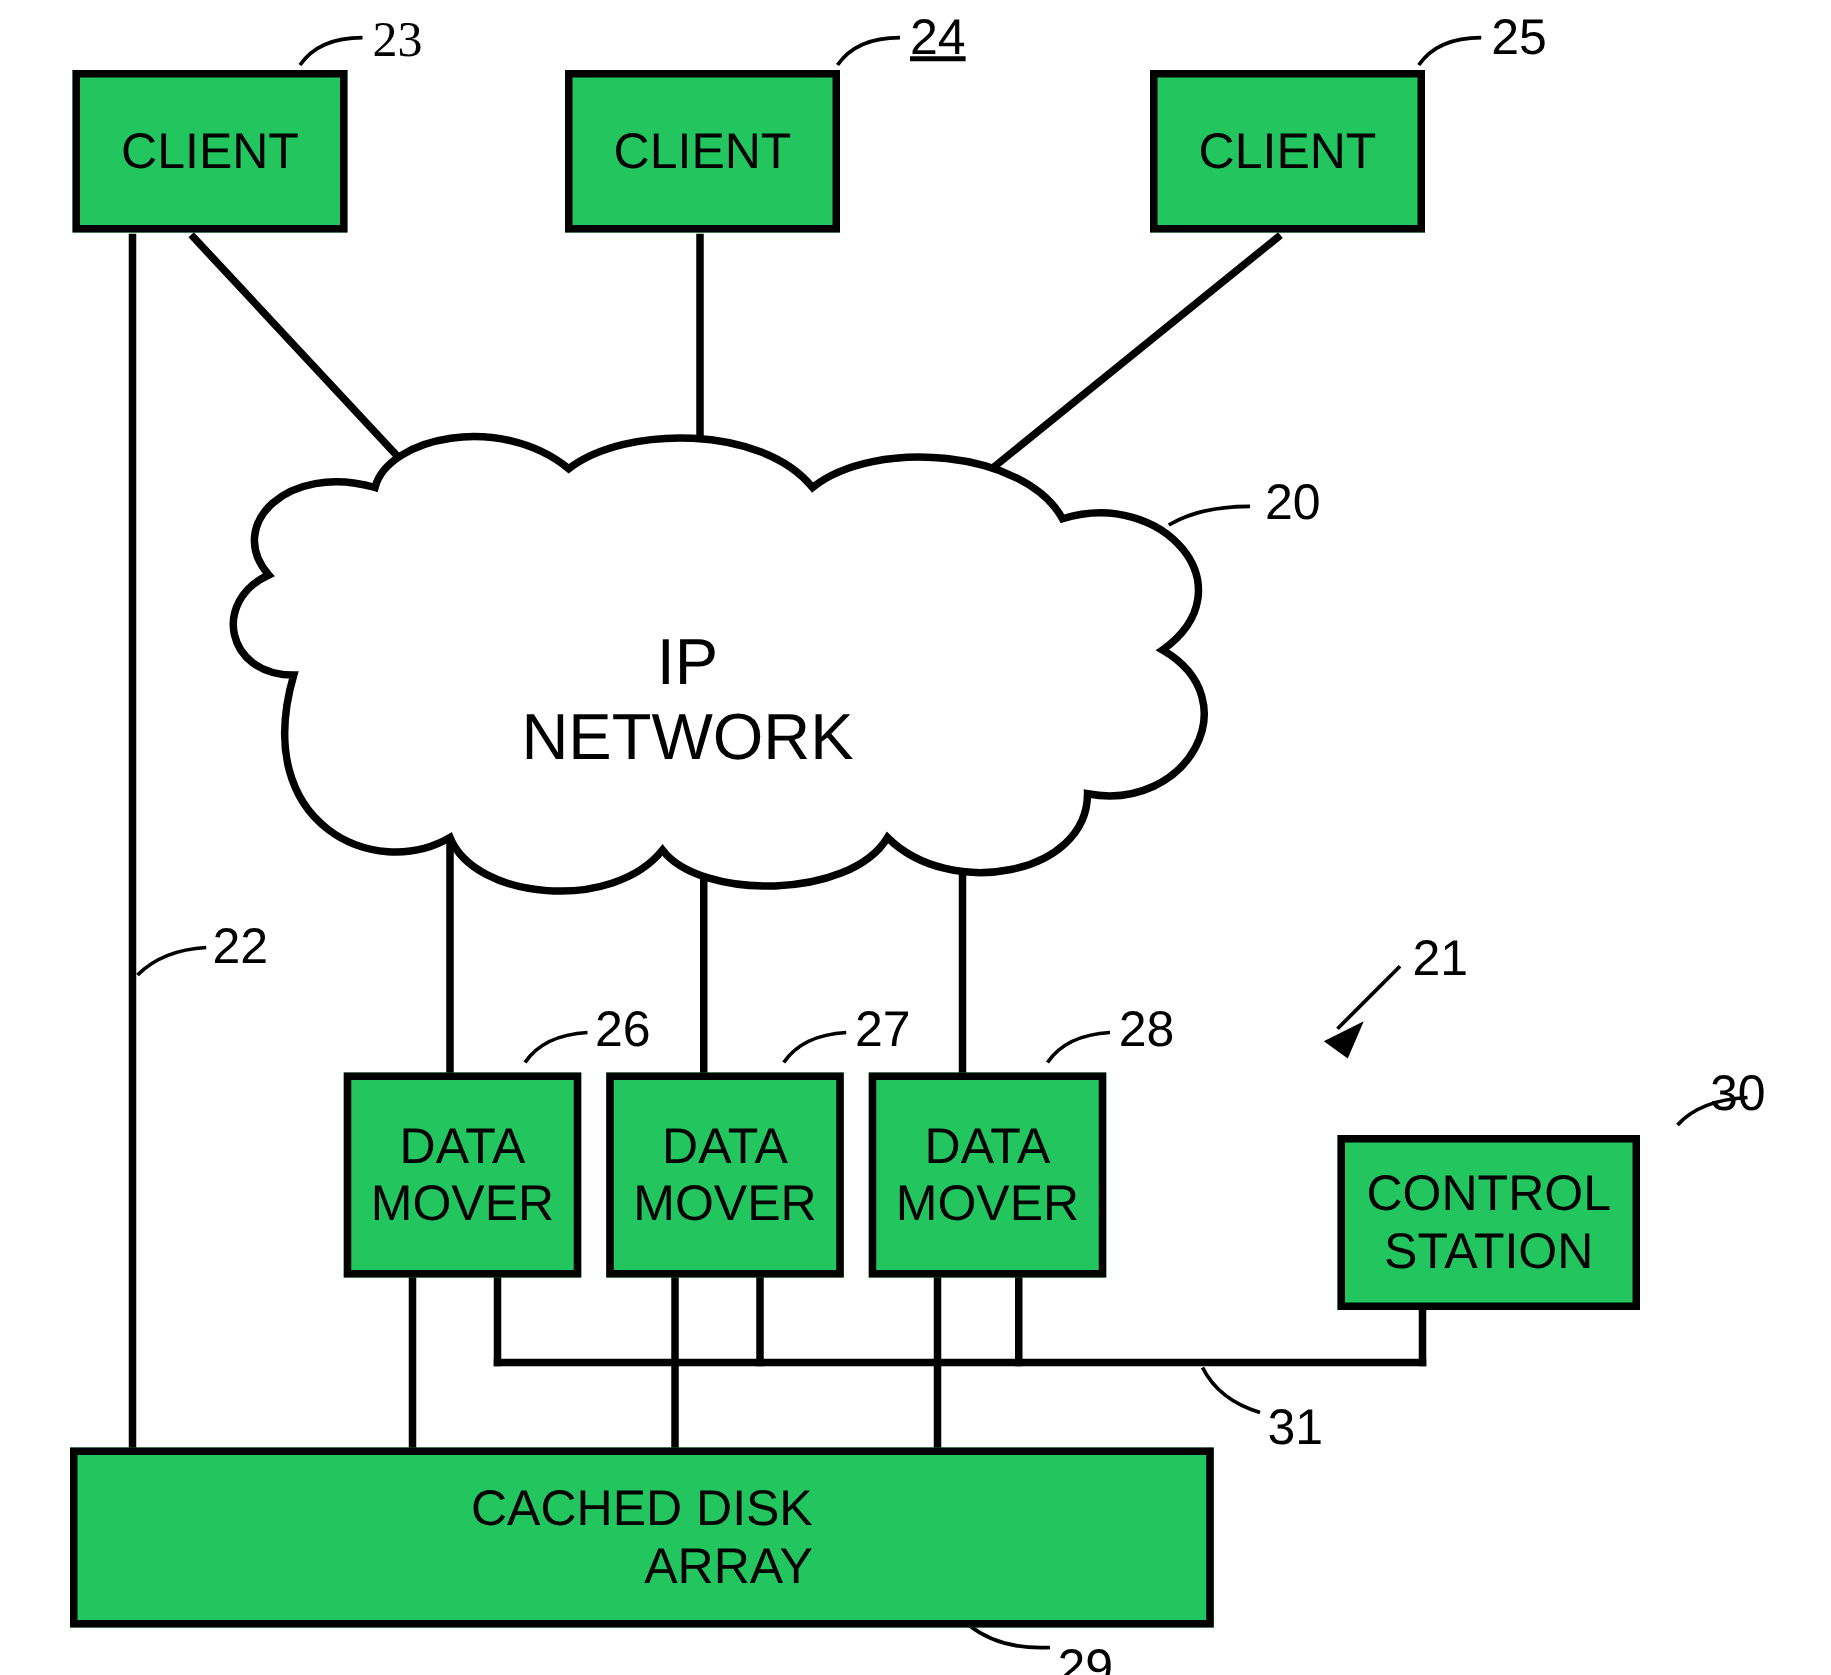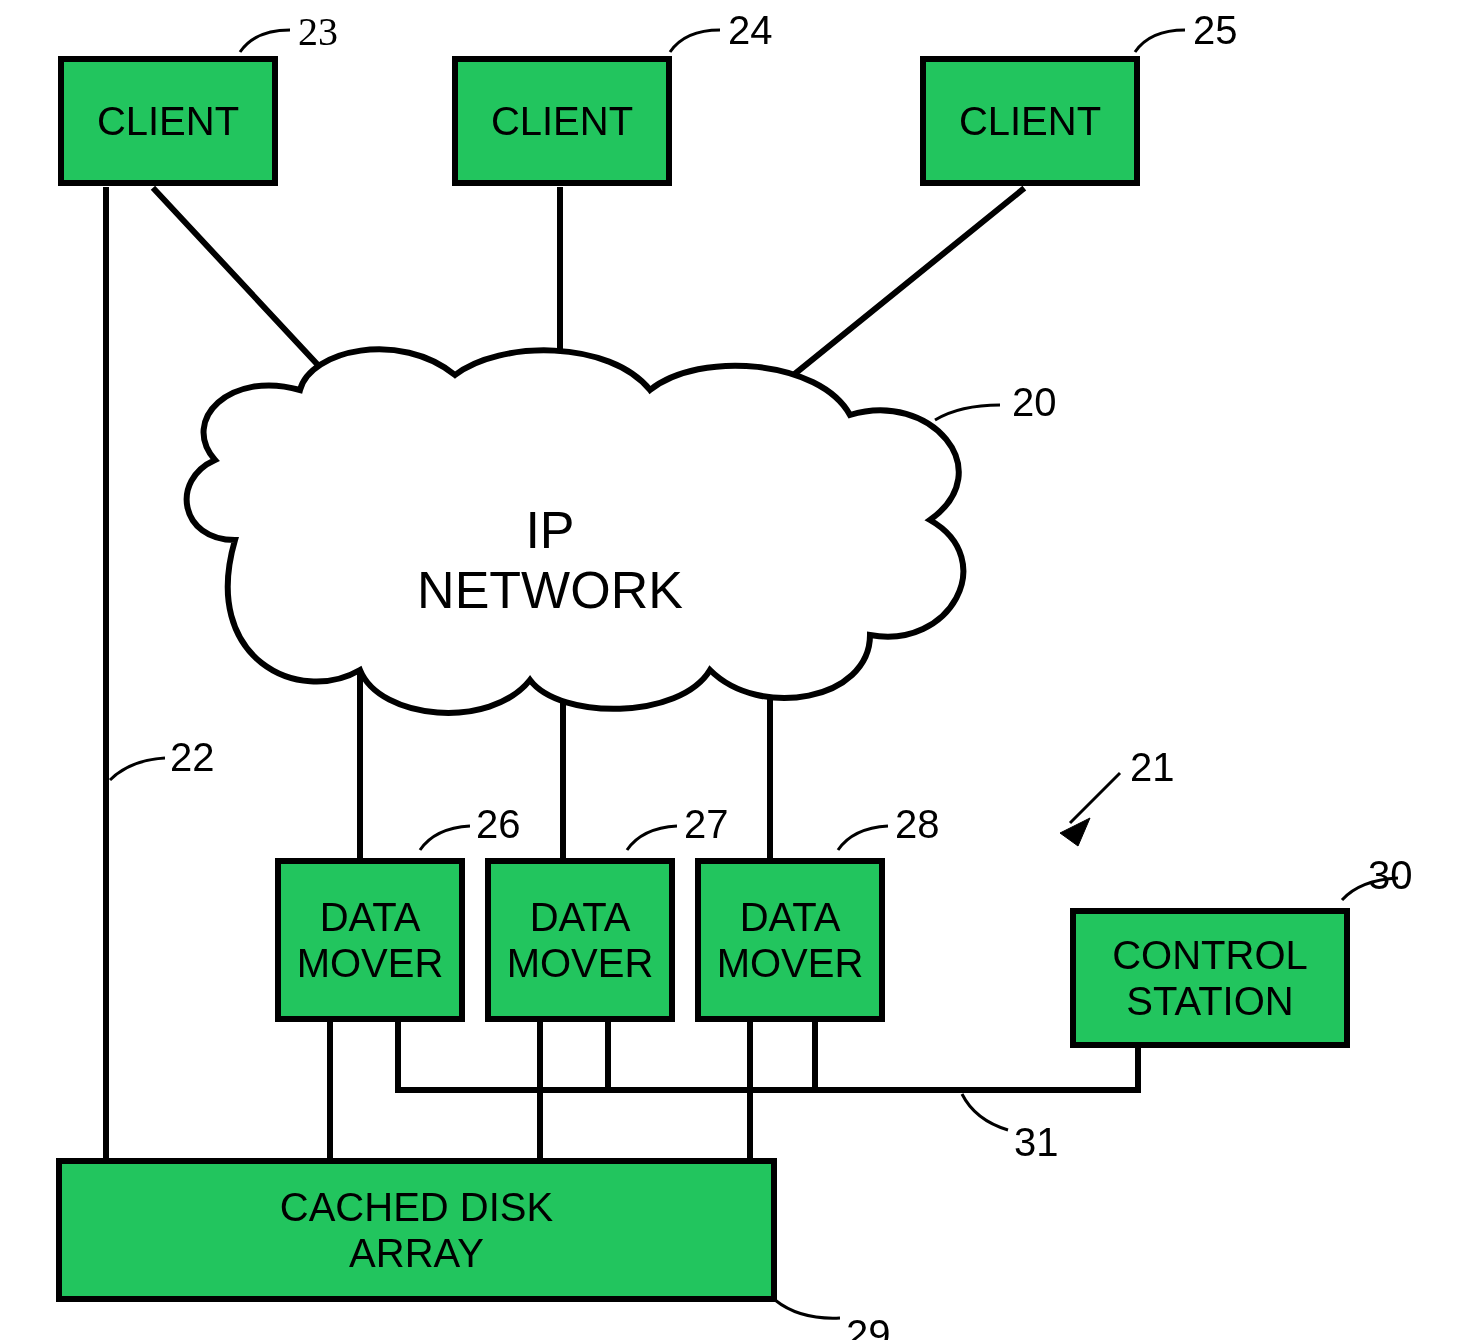--- a/index.html
+++ b/index.html
@@ -153,32 +153,32 @@
   </div>
   <div class="box" style="left:485px; top:858px; width:190px; height:164px;">
     <span class="label-text" style="white-space:pre-line;">DATA
 MOVER</span>
   </div>
   <div class="box" style="left:695px; top:858px; width:190px; height:164px;">
     <span class="label-text" style="white-space:pre-line;">DATA
 MOVER</span>
   </div>
 
-  <div class="box" style="left:1070px; top:908px; width:280px; height:140px;">
+  <div class="box" style="left:1070px; top:908px; width:242px; height:140px;">
     <span class="label-text" style="white-space:pre-line;">CONTROL
 STATION</span>
   </div>
 
-  <div class="box" style="left:56px; top:1158px; width:721px; height:144px;">
+  <div class="box" style="left:56px; top:1158px; width:915px; height:144px;text-align:right;">
     <span class="label-text" style="white-space:pre-line;">CACHED DISK
 ARRAY</span>
   </div>
 
   <div class="ref" style="left:298px; top:8px;font-family:Liberation Serif, serif;">23</div>
-  <div class="ref" style="left:728px; top:8px;">24</div>
+  <div class="ref" style="left:728px; top:8px;text-decoration:underline;">24</div>
   <div class="ref" style="left:1193px; top:8px;">25</div>
   <div class="ref" style="left:1012px; top:380px;">20</div>
   <div class="ref" style="left:170px; top:735px;">22</div>
   <div class="ref" style="left:1130px; top:745px;">21</div>
   <div class="ref" style="left:476px; top:802px;">26</div>
   <div class="ref" style="left:684px; top:802px;">27</div>
   <div class="ref" style="left:895px; top:802px;">28</div>
   <div class="ref" style="left:1368px; top:853px;">30</div>
   <div class="ref" style="left:1014px; top:1108px;margin-top:12px;">31</div>
   <div class="ref" style="left:846px; top:1296px;margin-top:16px;">29</div>

